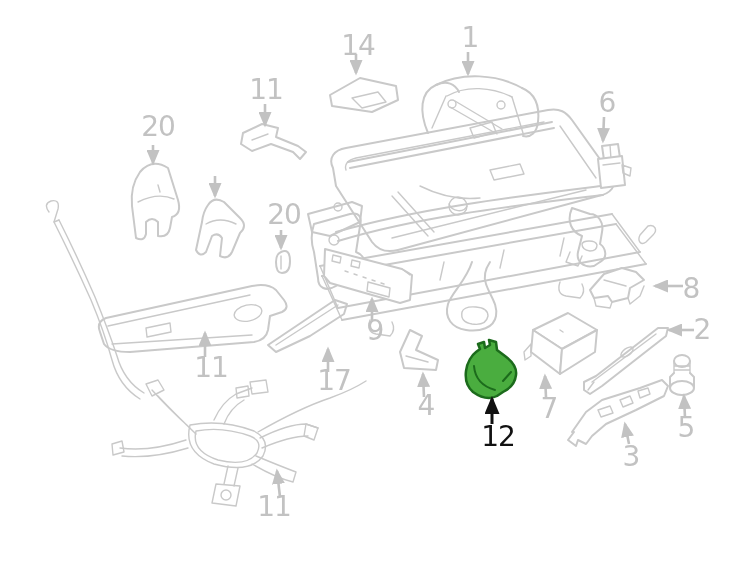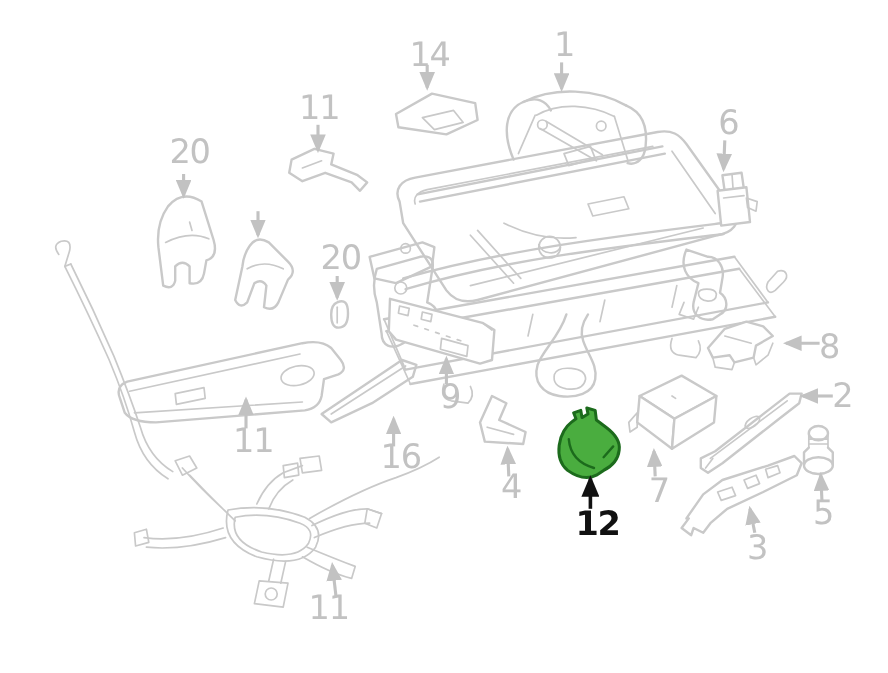--- a/index.html
+++ b/index.html
@@ -23,21 +23,21 @@
   .hl-in{fill:none;stroke:var(--hl-stroke);stroke-width:2;stroke-linecap:round;}
   .arrow{stroke:var(--label);stroke-width:2.6;fill:none;}
   .arrow-black{stroke:var(--hl-label);stroke-width:3;fill:none;}
   .ah{fill:var(--label);}
   .ahb{fill:var(--hl-label);}
   .callout{
     position:absolute;transform:translate(-50%,-50%);
     font-size:28px;line-height:1;color:var(--label);
     letter-spacing:-1px;user-select:none;white-space:nowrap;
   }
-  .callout.black{color:var(--hl-label);font-weight:bold;}
+  .callout.black{color:var(--hl-label);font-weight:normal;}
 </style>
 </head>
 <body>
 
 <div id="stage">
   <svg id="art" width="740" height="561" viewBox="0 0 740 561">
     <defs>
       <marker id="ah" markerWidth="6" markerHeight="5" refX="5" refY="2.5" orient="auto" markerUnits="strokeWidth">
         <path d="M0,0 L6,2.5 L0,5 Z" class="ah"></path>
       </marker>
@@ -251,15 +251,15 @@
   <div class="callout" style="left:607px;top:103px">6</div>
   <div class="callout" style="left:549px;top:409px">7</div>
   <div class="callout" style="left:691px;top:289px">8</div>
   <div class="callout" style="left:375px;top:331px">9</div>
   <div class="callout" style="left:284px;top:215px">20</div>
   <div class="callout" style="left:274px;top:507px">11</div>
   <div class="callout black" style="left:498px;top:437px">12</div>
   <div class="callout" style="left:266px;top:90px">11</div>
   <div class="callout" style="left:358px;top:46px">14</div>
   <div class="callout" style="left:211px;top:368px">11</div>
-  <div class="callout" style="left:334px;top:381px">16</div>
+  <div class="callout" style="left:334px;top:381px">17</div>
   <div class="callout" style="left:158px;top:127px">20</div>
 </div>
 
 </body></html>

